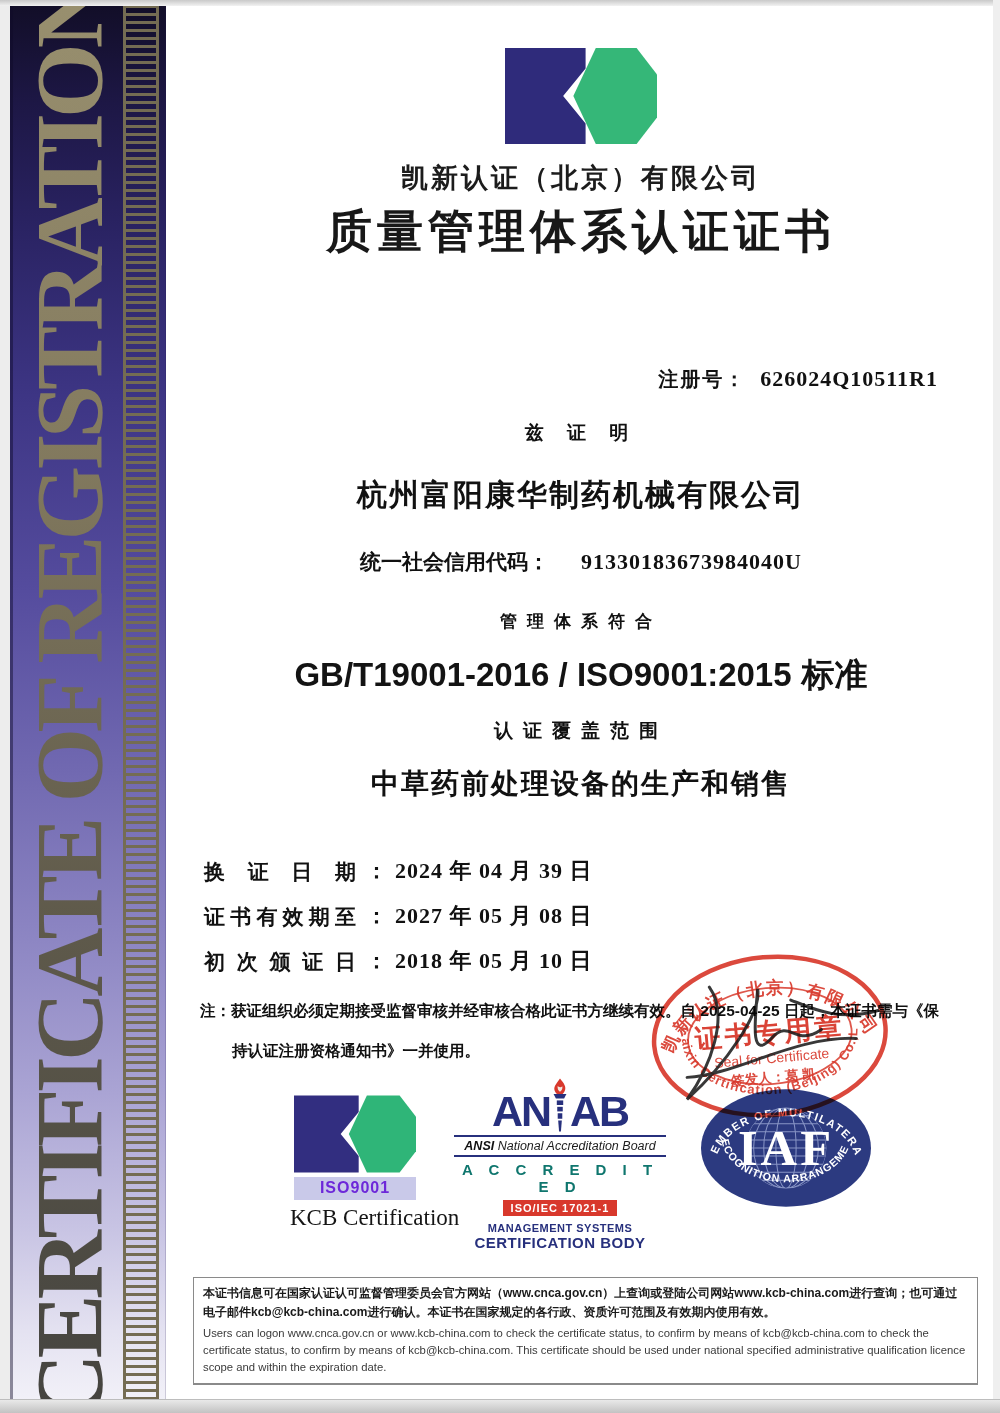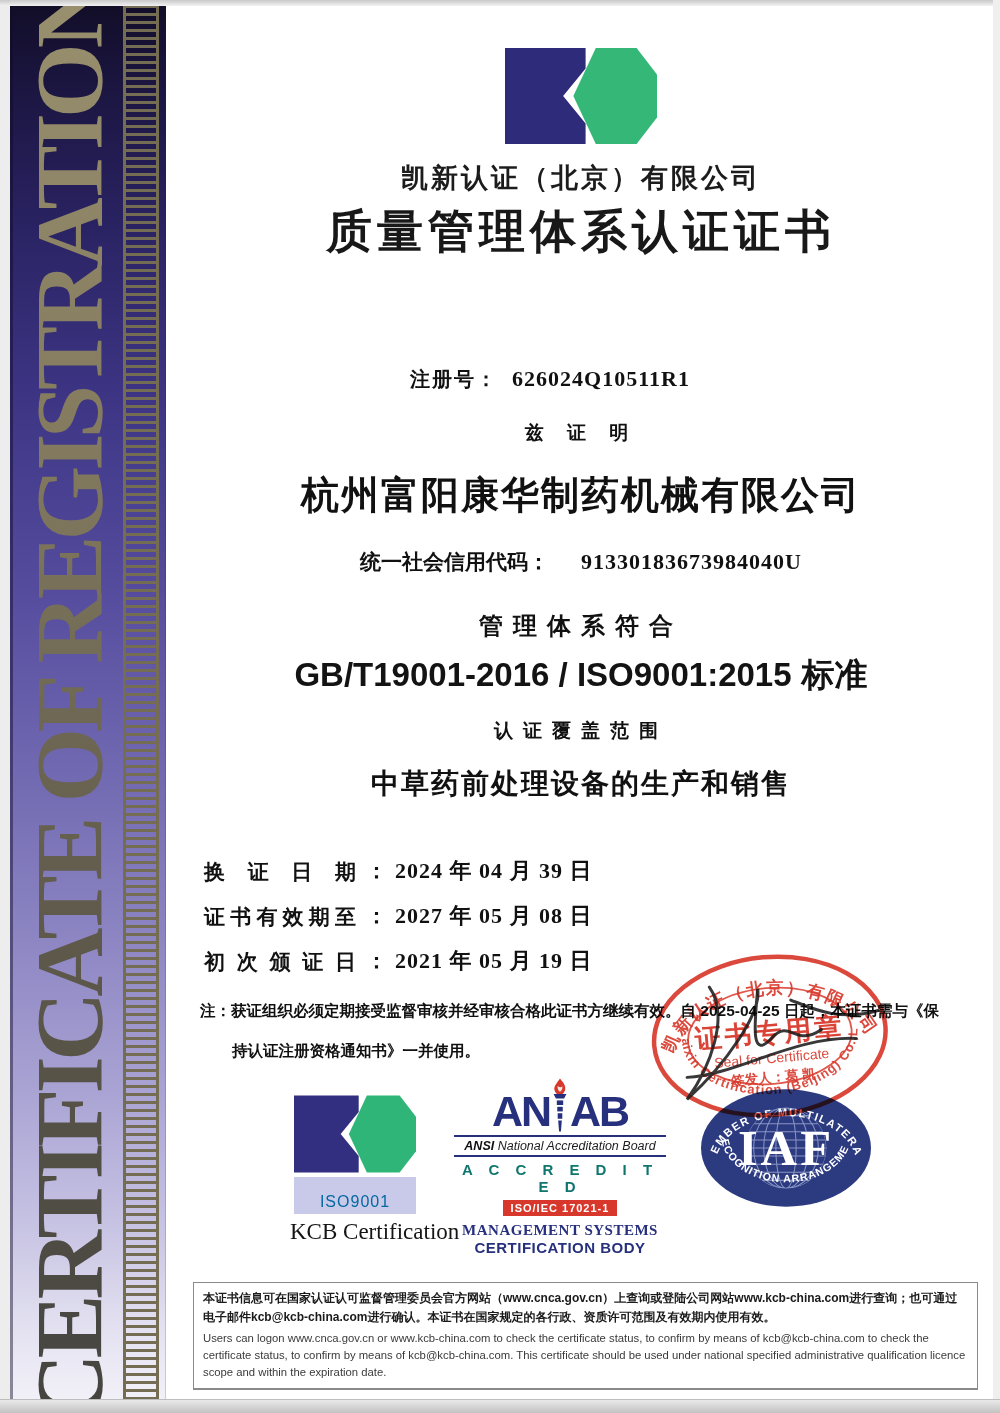--- a/index.html
+++ b/index.html
@@ -29,65 +29,65 @@
       -webkit-background-clip:text;background-clip:text;color:transparent;}
   }
 
   
   .content{position:absolute;left:162px;top:0;width:838px;text-align:center;}
 
   .logo-top{margin-top:48px;}
   .org-name{margin-top:14px;font-size:27px;font-weight:700;letter-spacing:3px;color:#1c1c1c;line-height:32px;}
   .cert-title{margin-top:8px;font-size:46px;font-weight:700;letter-spacing:5px;color:#181818;line-height:58px;}
 
-  .reg-row{margin-top:106px;text-align:center;padding-right:62px;font-size:20px;font-weight:700;letter-spacing:2px;height:28px;}
+  .reg-row{margin-top:106px;text-align:right;padding-right:62px;font-size:20px;font-weight:700;letter-spacing:2px;height:28px;}
   .reg-number{font-family:"Liberation Serif",serif;font-size:22px;letter-spacing:1px;margin-left:14px;}
 
   .certify-heading{margin-top:26px;font-size:19px;font-weight:700;letter-spacing:9px;height:26px;}
-  .company-name{margin-top:24px;font-size:38px;font-weight:700;letter-spacing:2px;line-height:50px;}
+  .company-name{margin-top:24px;font-size:30px;font-weight:700;letter-spacing:2px;line-height:50px;}
   .credit-row{margin-top:28px;font-size:21px;font-weight:600;height:28px;}
   .credit-code{font-family:"Liberation Serif",serif;font-size:22px;font-weight:600;letter-spacing:1px;margin-left:32px;}
   .addr-row{margin-top:20px;font-size:20px;font-weight:600;height:26px;}
 
-  .conform-heading{margin-top:34px;font-size:24px;font-weight:700;letter-spacing:10px;height:26px;}
+  .conform-heading{margin-top:34px;font-size:17px;font-weight:700;letter-spacing:10px;height:26px;}
   .standard-line{margin-top:18px;font-size:33px;font-weight:700;letter-spacing:0;line-height:42px;color:#131313;}
   .standard-suffix{margin-left:10px;}
   .scope-heading{margin-top:22px;font-size:19px;font-weight:700;letter-spacing:10px;height:26px;}
   .scope-text{margin-top:22px;font-size:28px;font-weight:700;letter-spacing:2px;line-height:36px;}
 
   .dates{margin-top:54px;text-align:left;padding-left:42px;}
   .date-row{height:28px;margin-bottom:17px;font-size:21px;}
   .date-label{display:inline-block;width:152px;text-align:justify;text-align-last:justify;font-weight:700;vertical-align:bottom;}
   .date-colon{font-weight:700;margin:0 8px 0 10px;}
   .date-value{font-family:"Liberation Serif",serif;font-weight:600;font-size:22px;letter-spacing:1px;}
 
   .note{margin-top:11px;text-align:left;padding:0 40px 0 38px;font-size:15.5px;font-weight:700;line-height:40px;color:#101010;}
   .note-line2{padding-left:32px;}
 
   
   .seal{position:absolute;left:482px;top:942px;width:252px;height:192px;transform:rotate(-5deg);mix-blend-mode:multiply;z-index:4;}
 
   
   .logos-row{margin-top:8px;display:flex;justify-content:center;align-items:flex-start;gap:34px;}
   .kcb{margin-top:16px;width:130px;}
-  .kcb-iso{width:122px;margin:0 auto;background:#c9c9e9;color:#0369a1;font-weight:400;font-size:16px;padding:16px 0 3px 0;letter-spacing:1px;}
+  .kcb-iso{width:122px;margin:0 auto;background:#c9c9e9;color:#6d28d9;font-weight:700;font-size:16px;padding:2px 0 3px 0;letter-spacing:1px;}
   .kcb-name{font-family:"Liberation Serif",serif;font-size:23px;margin-top:5px;color:#151515;white-space:nowrap;}
 
   .anab{width:212px;color:#27307d;}
   .anab-word{display:flex;justify-content:center;align-items:flex-end;height:52px;}
   .anab-word span{font-size:43px;font-weight:700;letter-spacing:-2px;line-height:40px;}
   .anab-torch{margin:0 -1px;position:relative;top:2px;}
   .anab-ansi{margin-top:4px;border-top:2px solid #27307d;border-bottom:2px solid #27307d;padding:2px 0;
     font-size:12.5px;font-style:italic;color:#1d1d1d;white-space:nowrap;}
   .anab-ansi b{color:#111;}
   .anab-accredited{margin-top:4px;font-size:15px;font-weight:700;letter-spacing:6px;color:#0f766e;}
   .anab-isoline{margin-top:5px;display:flex;align-items:center;flex-direction:column;}
   .anab-isoline .line{flex:1;height:2px;background:#d8382c;}
   .anab-isobox{background:#d8382c;color:#fff;font-weight:700;font-size:11px;letter-spacing:1px;padding:2px 8px;}
-  .anab-mgmt{margin-top:6px;font-size:15px;font-weight:700;letter-spacing:.5px;font-family:Liberation Serif, serif;}
+  .anab-mgmt{margin-top:6px;font-size:11px;font-weight:700;letter-spacing:.5px;}
   .anab-body{font-size:15px;font-weight:700;letter-spacing:.5px;}
 
   .iaf{margin-top:8px;}
 
   
   .fine-print{margin:26px 22px 0 31px;border:1px solid #8a8a8a;text-align:left;background:#fff;}
   .fp-query{padding:6px 9px 7px 9px;border-bottom:1px solid #8a8a8a;}
   .fp-cn{font-size:12px;color:#1a1a1a;line-height:1.6;font-weight:600;}
   .fp-en{margin-top:3px;font-size:11.3px;color:#3a3a3a;line-height:1.5;}
 </style>
@@ -139,21 +139,21 @@
     <div class="scope-text">中草药前处理设备的生产和销售</div>
 
     <div class="dates">
       <div class="date-row">
         <span class="date-label">换证日期</span><span class="date-colon">：</span><span class="date-value">2024 年 04 月 39 日</span>
       </div>
       <div class="date-row">
         <span class="date-label">证书有效期至</span><span class="date-colon">：</span><span class="date-value">2027 年 05 月 08 日</span>
       </div>
       <div class="date-row">
-        <span class="date-label">初次颁证日</span><span class="date-colon">：</span><span class="date-value">2021 年 05 月 19 日</span>
+        <span class="date-label">初次颁证日</span><span class="date-colon">：</span><span class="date-value">2018 年 05 月 10 日</span>
       </div>
     </div>
 
     <div class="note">
       <span>注：</span><span>获证组织必须定期接受监督审核并经审核合格此证书方继续有效。自 2025-04-25 日起，本证书需与《保</span><br>
       <span class="note-line2">持认证注册资格通知书》一并使用。</span>
     </div>
 
     <div class="seal">
       <svg width="252" height="192" viewBox="0 0 252 192">

